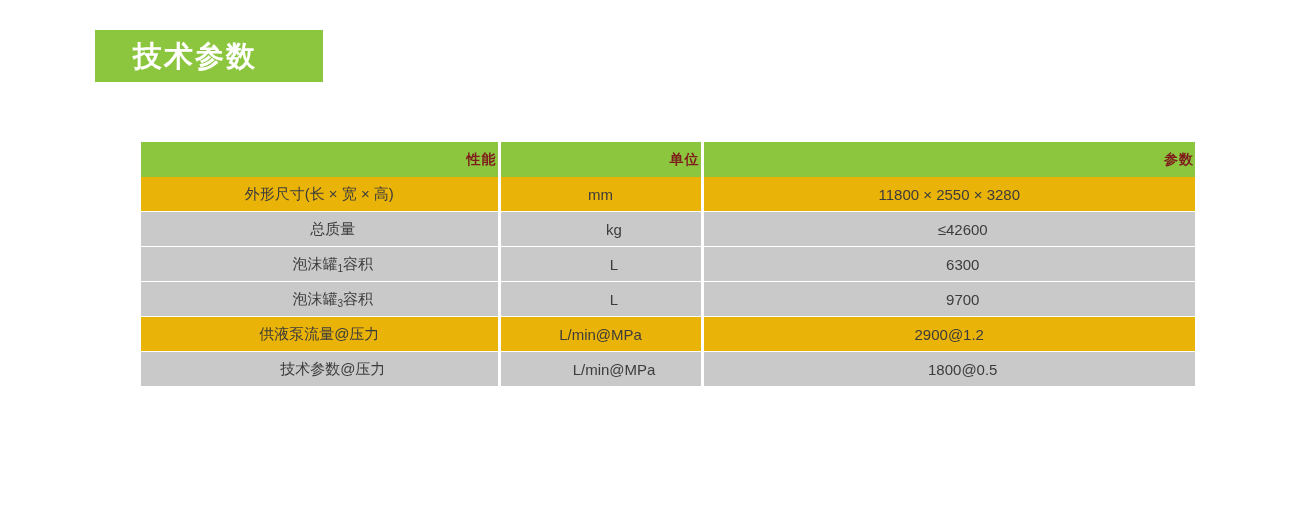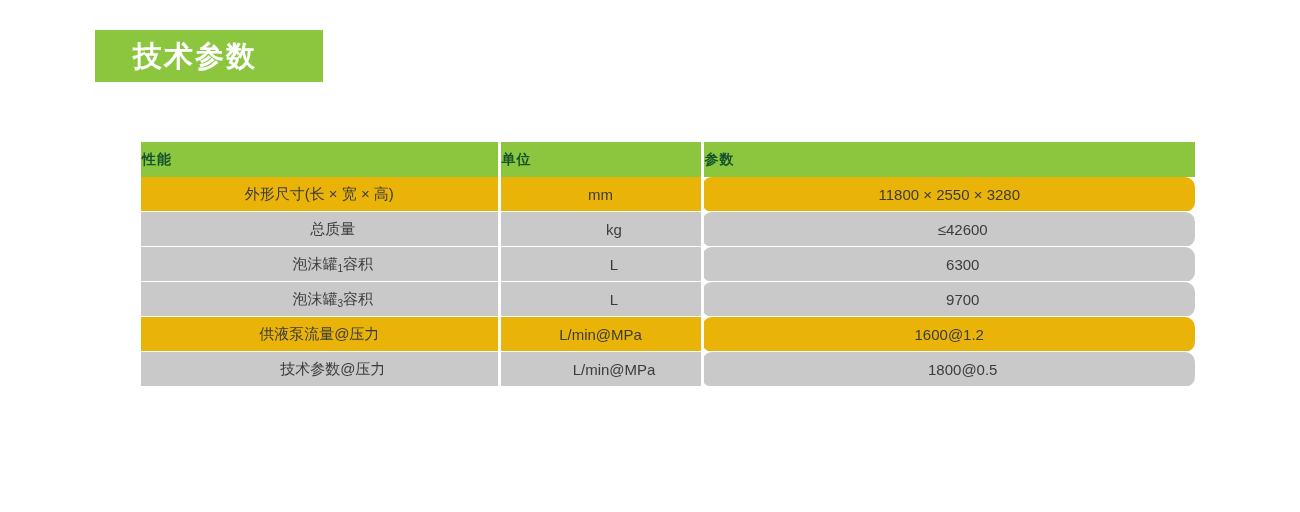--- a/index.html
+++ b/index.html
@@ -43,44 +43,43 @@
     width: 1054px;
     border-collapse: collapse;
     table-layout: fixed;
   }
   .spec-table col.c1 { width: 358px; }
   .spec-table col.c2 { width: 203px; }
   .spec-table col.c3 { width: 493px; }
 
   .spec-table thead th {
     background: #8cc63f;
-    color: #14532d;
+    color: #7f1d1d;
     font-size: 14px;
     font-weight: bold;
     height: 33px;
-    text-align: left;
+    text-align: right;
     border-right: 3px solid #ffffff;
     letter-spacing: 1px;
   }
   .spec-table thead th:last-child {
     border-right: none;
     margin-top: 44px;
   }
   .spec-table tbody td {
     height: 32px;
     text-align: center;
     font-size: 15px;
     color: #3c3c3c;
     border-right: 3px solid #ffffff;
     border-bottom: 1px solid #ffffff;
     white-space: nowrap;
   }
   .spec-table tbody td:last-child {
     border-right: none;
-    border-radius: 10px;
   }
   .spec-table tbody tr.odd td {
     background: #eab308;
   }
   .spec-table tbody tr.even td {
     background: #c9c9c9;
     padding-left: 28px;
   }
   sub {
     font-size: 10px;
@@ -131,21 +130,21 @@
         <td>6300</td>
       </tr>
       <tr class="even">
         <td><span class="cell-inner">泡沫罐</span><sub>3</sub><span class="cell-inner">容积</span></td>
         <td>L</td>
         <td>9700</td>
       </tr>
       <tr class="odd">
         <td>供液泵流量@压力</td>
         <td>L/min@MPa</td>
-        <td>1600@1.2</td>
+        <td>2900@1.2</td>
       </tr>
       <tr class="even">
         <td>技术参数@压力</td>
         <td>L/min@MPa</td>
         <td>1800@0.5</td>
       </tr>
     </tbody>
   </table>
 
 </div>

